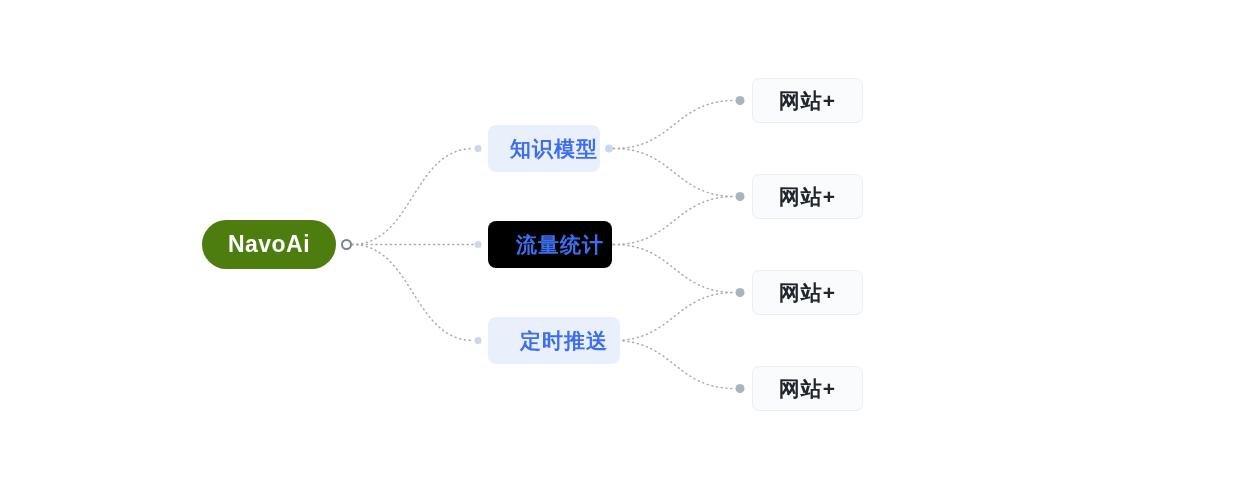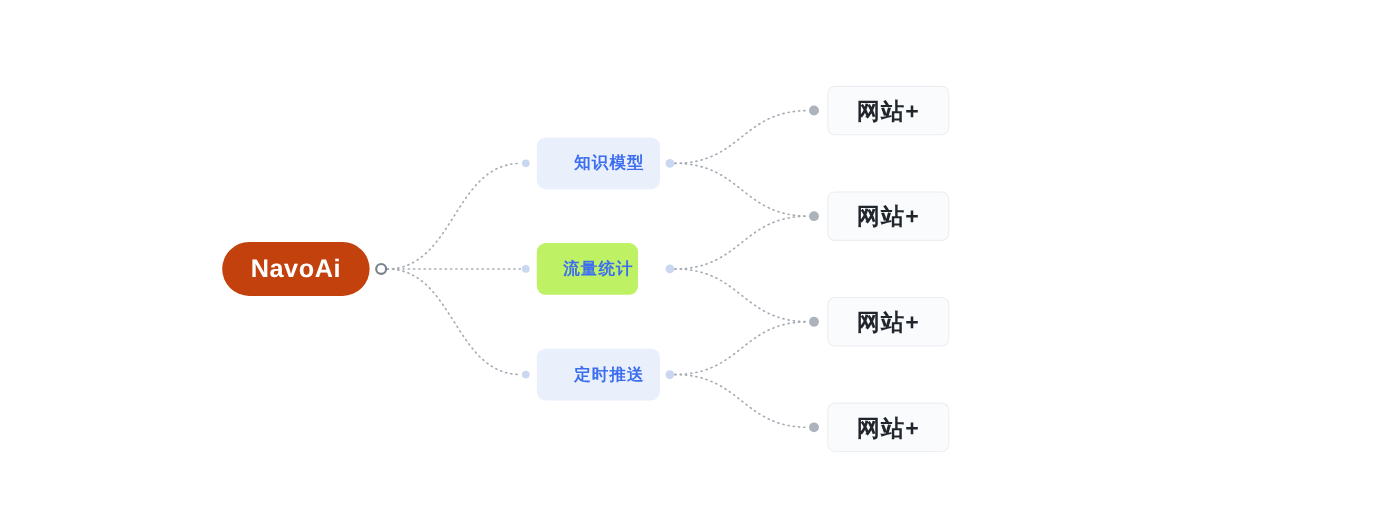--- a/index.html
+++ b/index.html
@@ -30,21 +30,21 @@
     text-align: center;
   }
   .node.root {
     color: #ffffff;
     border-radius: 25px;
     font-size: 23px;
     letter-spacing: 0.5px;
   }
   .node.branch {
     border-radius: 8px;
-    font-size: 15px;
+    font-size: 21px;
     letter-spacing: 1px;
     padding-left: 20px;
   }
   .node.leaf {
     border-radius: 7px;
     font-size: 21px;
     letter-spacing: 1px;
     border: 1px solid;
   }
 </style>
@@ -68,21 +68,21 @@
       <circle cx="478" cy="244.5" r="3.5" fill="#C9D8F0"></circle>
       <circle cx="609" cy="244.5" r="4" fill="#C9D8F0"></circle>
       <circle cx="478" cy="340.5" r="3.5" fill="#C9D8F0"></circle>
       <circle cx="609" cy="340.5" r="4" fill="#C9D8F0"></circle>
       <circle cx="740" cy="100.5" r="4.5" fill="#ADB3BC"></circle>
       <circle cx="740" cy="196.5" r="4.5" fill="#ADB3BC"></circle>
       <circle cx="740" cy="292.5" r="4.5" fill="#ADB3BC"></circle>
       <circle cx="740" cy="388.5" r="4.5" fill="#ADB3BC"></circle>
     </svg>
 
-  <div class="node root" style="left: 202px; top: 220px; width: 134px; height: 49px; background: #c2410c; color: rgb(255, 255, 255);">NavoAi</div>
+  <div class="node root" style="left: 202px; top: 220px; width: 134px; height: 49px; background: #4d7c0f; color: rgb(255, 255, 255);">NavoAi</div>
   <div class="node branch" style="left: 488px; top: 125px; width: 112px; height: 47px; background: rgb(233, 240, 251); color: rgb(61, 110, 240);">知识模型</div>
-  <div class="node branch" style="left: 488px; top: 221px; width: 92px; height: 47px; background: #bef264; color: rgb(61, 110, 240);">流量统计</div>
-  <div class="node branch" style="left: 488px; top: 317px; width: 112px; height: 47px; background: rgb(233, 240, 251); color: rgb(61, 110, 240);">定时推送</div>
+  <div class="node branch" style="left: 488px; top: 221px; width: 124px; height: 47px; background: #000000; color: rgb(61, 110, 240);">流量统计</div>
+  <div class="node branch" style="left: 488px; top: 317px; width: 132px; height: 47px; background: rgb(233, 240, 251); color: rgb(61, 110, 240);">定时推送</div>
   <div class="node leaf" style="left: 752px; top: 78px; width: 111px; height: 45px; background: rgb(250, 251, 252); color: rgb(33, 38, 44); border-color: rgb(236, 238, 241);">网站+</div>
   <div class="node leaf" style="left: 752px; top: 174px; width: 111px; height: 45px; background: rgb(250, 251, 252); color: rgb(33, 38, 44); border-color: rgb(236, 238, 241);">网站+</div>
   <div class="node leaf" style="left: 752px; top: 270px; width: 111px; height: 45px; background: rgb(250, 251, 252); color: rgb(33, 38, 44); border-color: rgb(236, 238, 241);">网站+</div>
   <div class="node leaf" style="left: 752px; top: 366px; width: 111px; height: 45px; background: rgb(250, 251, 252); color: rgb(33, 38, 44); border-color: rgb(236, 238, 241);">网站+</div>
 </div>
 
 </body></html>

